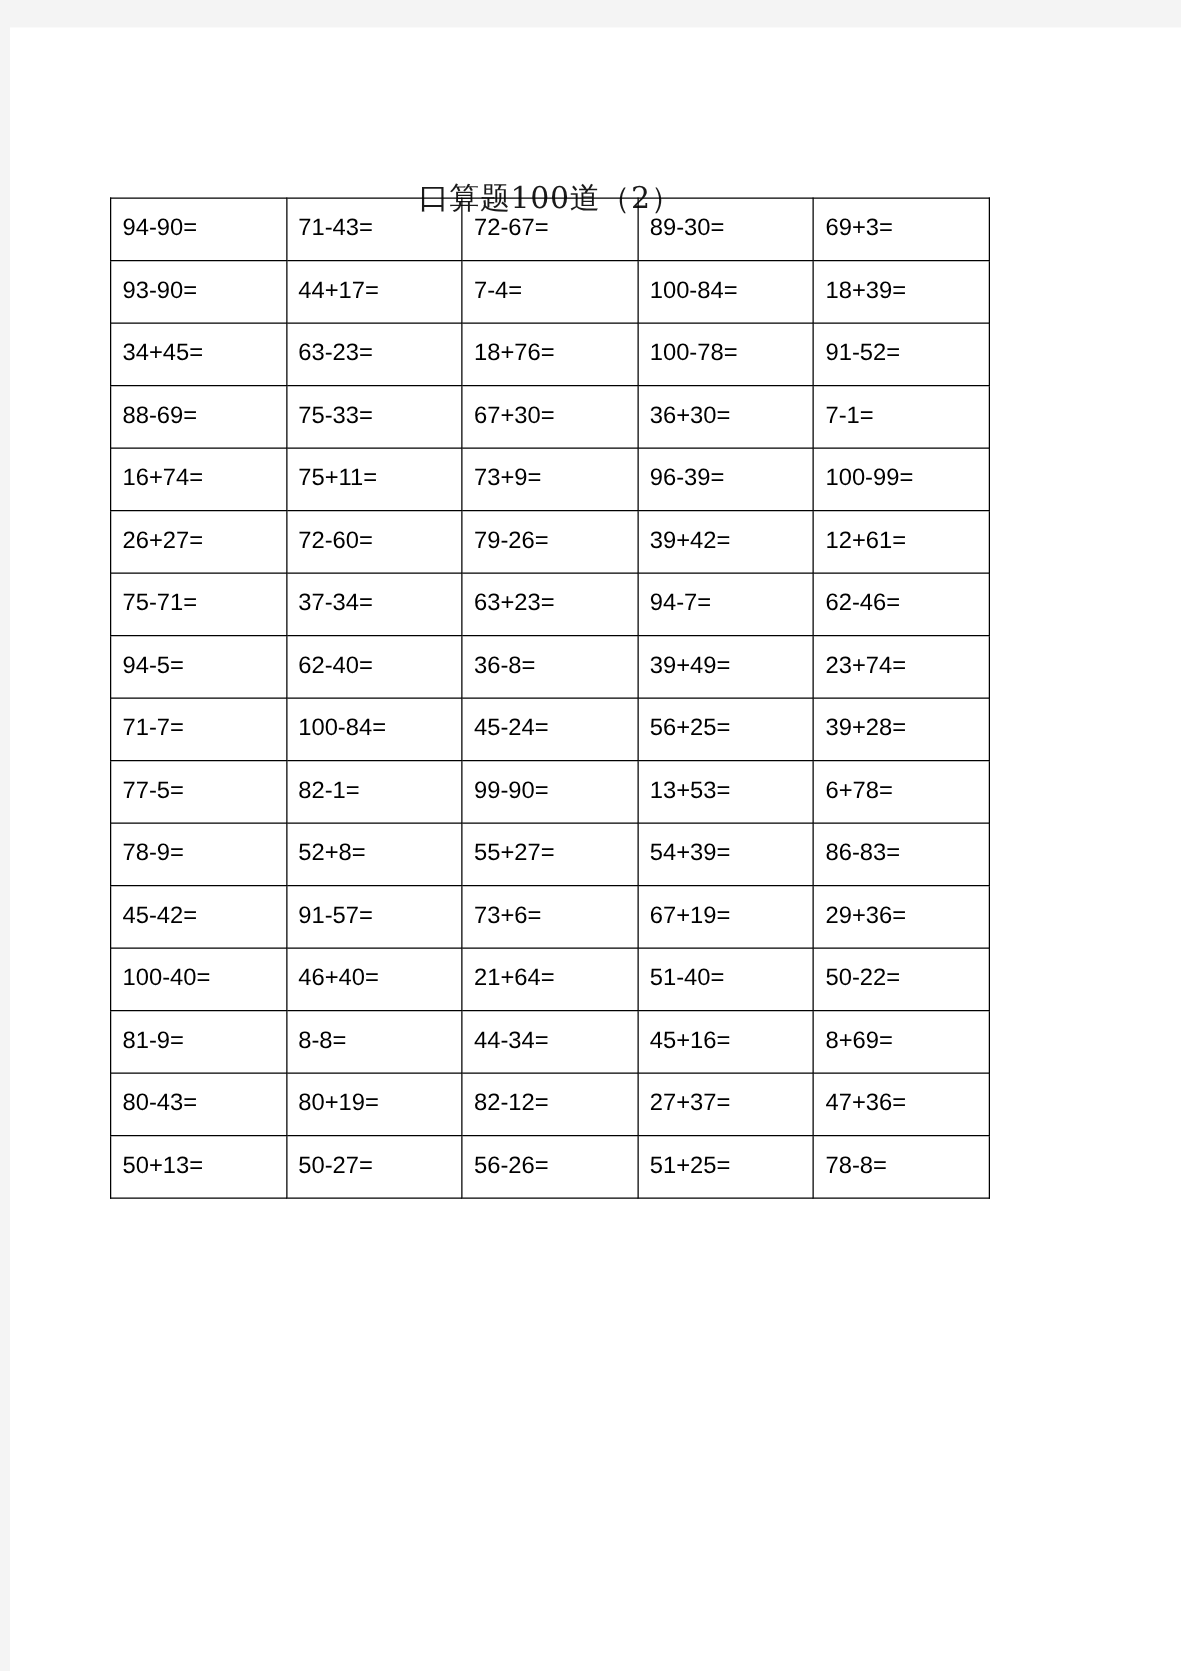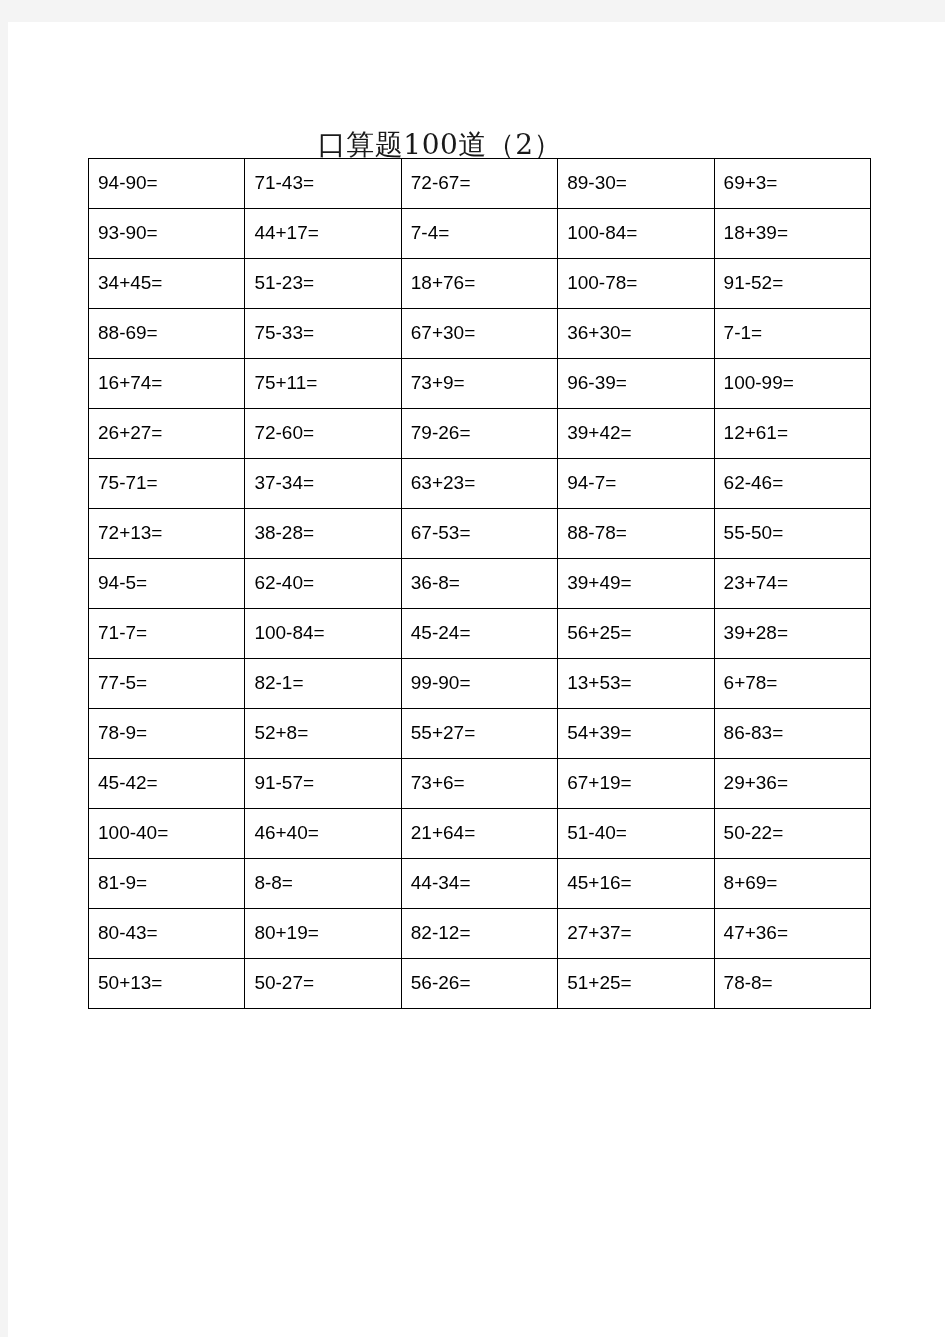--- a/index.html
+++ b/index.html
@@ -17,34 +17,34 @@
     position: absolute;
     left: 8px;
     top: 22px;
     width: 937px;
     height: 1315px;
     background: #ffffff;
   }
   #worksheet-title {
     position: absolute;
     left: 0;
-    top: 104px;
+    top: 120px;
     width: 864px;
     text-align: center;
     font-family: "DejaVu Serif", "Liberation Serif", serif;
-    font-size: 28px;
+    font-size: 24px;
     color: #1a1a1a;
     letter-spacing: 0.5px;
     white-space: nowrap;
   }
   #problem-table {
     position: absolute;
     left: 80px;
     top: 136px;
-    width: 783px;
+    width: 704px;
     border-collapse: collapse;
     table-layout: fixed;
   }
   #problem-table td {
     border: 1px solid #000000;
     height: 49px;
     padding: 0 0 0 9px;
     font-family: "Liberation Sans", sans-serif;
     font-size: 19px;
     color: #000000;
@@ -71,21 +71,21 @@
         </tr>
         <tr>
           <td>93-90=</td>
           <td>44+17=</td>
           <td>7-4=</td>
           <td>100-84=</td>
           <td>18+39=</td>
         </tr>
         <tr>
           <td>34+45=</td>
-          <td>51-23=</td>
+          <td>63-23=</td>
           <td>18+76=</td>
           <td>100-78=</td>
           <td>91-52=</td>
         </tr>
         <tr>
           <td>88-69=</td>
           <td>75-33=</td>
           <td>67+30=</td>
           <td>36+30=</td>
           <td>7-1=</td>
@@ -103,27 +103,20 @@
           <td>79-26=</td>
           <td>39+42=</td>
           <td>12+61=</td>
         </tr>
         <tr>
           <td>75-71=</td>
           <td>37-34=</td>
           <td>63+23=</td>
           <td>94-7=</td>
           <td>62-46=</td>
-        </tr>
-        <tr>
-          <td>72+13=</td>
-          <td>38-28=</td>
-          <td>67-53=</td>
-          <td>88-78=</td>
-          <td>55-50=</td>
         </tr>
         <tr>
           <td>94-5=</td>
           <td>62-40=</td>
           <td>36-8=</td>
           <td>39+49=</td>
           <td>23+74=</td>
         </tr>
         <tr>
           <td>71-7=</td>

